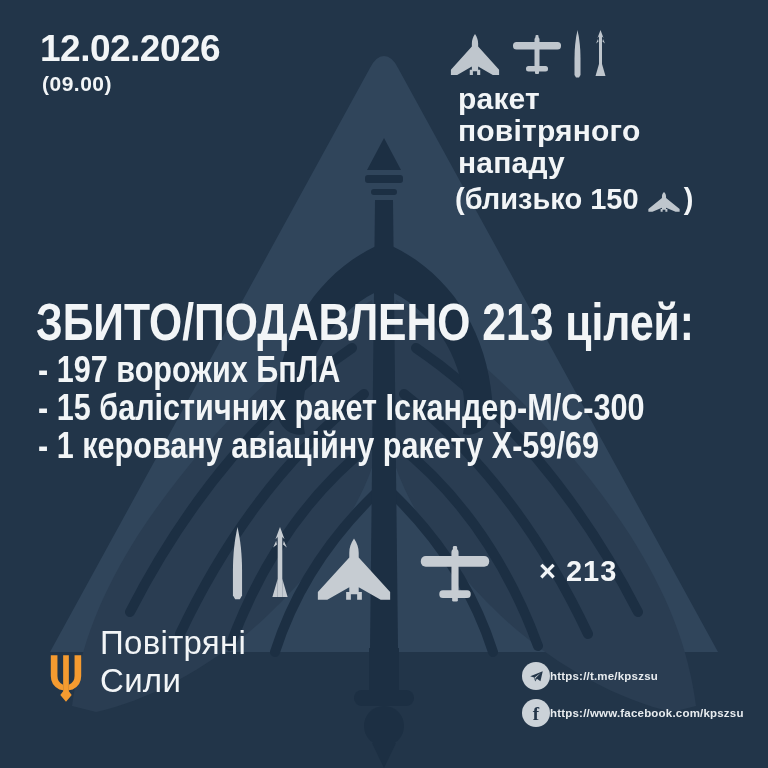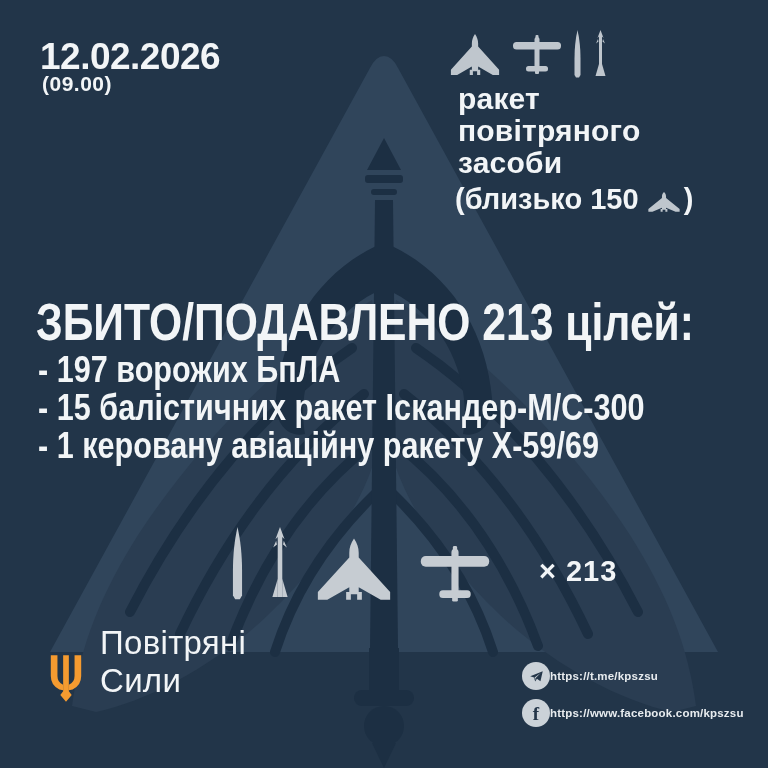--- a/index.html
+++ b/index.html
@@ -5,21 +5,21 @@
   html,body{margin:0;padding:0;background:#101823;}
   .stage{
     position:relative;width:768px;height:768px;overflow:hidden;
     background:#223549;
     font-family:"Liberation Sans","DejaVu Sans",sans-serif;
     color:#F2F5F7;
     -webkit-font-smoothing:antialiased;
   }
   .abs{position:absolute;}
   .bgsvg{position:absolute;left:0;top:0;width:768px;height:768px;}
-  .date{left:40px;top:36px;font-size:37px;font-weight:bold;letter-spacing:-0.5px;}
+  .date{left:40px;top:28px;font-size:37px;font-weight:bold;letter-spacing:-0.5px;}
   .time{left:42px;top:72px;font-size:21px;font-weight:bold;letter-spacing:0.5px;}
   .top-icons{left:447px;top:28px;display:flex;align-items:center;gap:9px;height:54px;}
   .top-icons svg{display:block;}
   .total-num{font-size:51px;font-weight:bold;margin-left:16px;transform:translateY(2px);letter-spacing:0.5px;}
   .total-label{left:458px;top:83px;font-size:30px;font-weight:bold;line-height:32px;letter-spacing:0.2px;}
   .total-label span{display:block;}
   .approx{left:455px;top:183px;font-size:29px;font-weight:bold;display:flex;align-items:center;white-space:nowrap;}
   .approx svg{margin:6px 3px 0 8px;}
   .cond{transform-origin:0 50%;white-space:nowrap;}
   .title{left:36px;top:292px;font-size:52px;font-weight:bold;transform:scaleX(0.82);}
@@ -104,21 +104,21 @@
       <path d="M8,18 L4,27 L9,23 Z"></path>
         <path d="M18,18 L22,27 L17,23 Z"></path>
       <path d="M10,68 L3,92 L10,92 Z"></path>
         <path d="M16,68 L23,92 L16,92 Z"></path>
     </svg>
   </div>
 
   <div class="abs total-label">
     <span>ракет</span>
     <span>повітряного</span>
-    <span>засоби</span>
+    <span>нападу</span>
   </div>
 
   <div class="abs approx">
     <span>(близько 150</span>
     <svg width="34" height="22" viewBox="0 0 100 64" fill="#BFC6CD">
       <path d="M50,0 C46,4 44,8 44,13 L44,17 L4,50 L4,58 L16,58 L44,46 L44,50 L40,50 L40,58 L46,58 L46,52 L54,52 L54,58 L60,58 L60,50 L56,50 L56,46 L84,58 L96,58 L96,50 L56,17 L56,13 C56,8 54,4 50,0 Z"></path>
     </svg>
     <span>)</span>
   </div>
 

